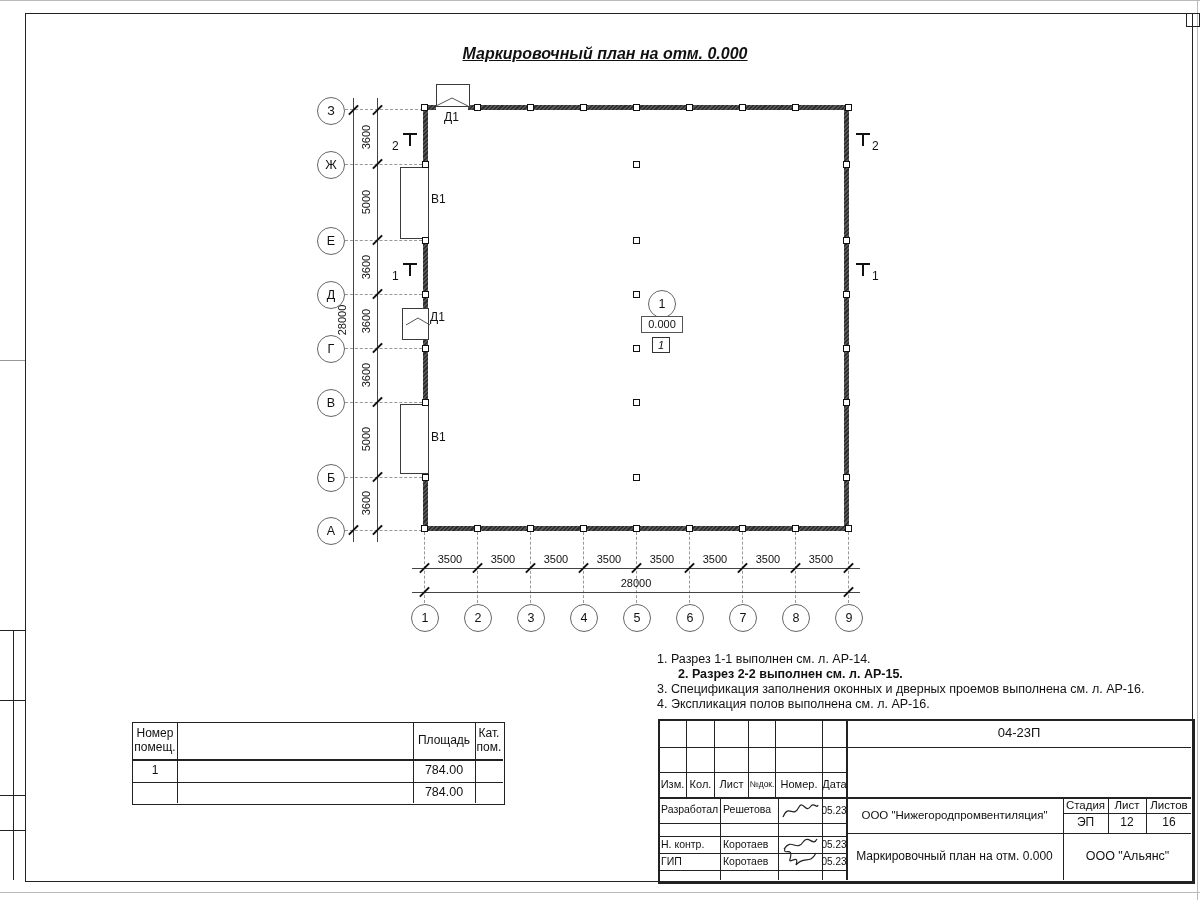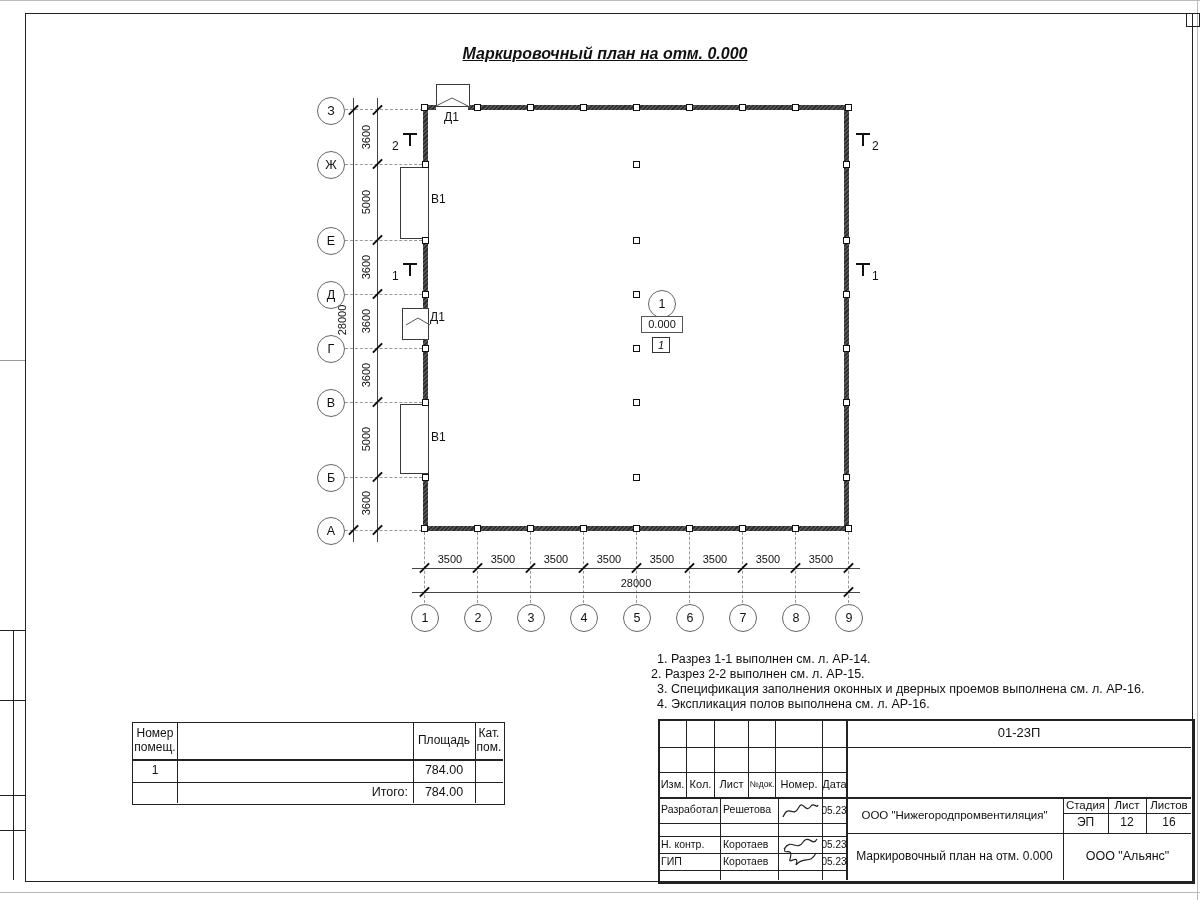--- a/index.html
+++ b/index.html
@@ -233,25 +233,24 @@
     <span>Номер</span>
     <span>помещ.</span>
   </div>
   <div class="cell" style="left:414px;top:724px;width:60px;height:33px;font-size:12px;">Площадь</div>
   <div class="cell" style="left:476px;top:724px;width:26px;height:33px;font-size:12px;flex-direction:column;">
     <span>Кат.</span>
     <span>пом.</span>
   </div>
   <div class="cell" style="left:133px;top:760px;width:44px;height:21px;font-size:12px;">1</div>
   <div class="cell" style="left:414px;top:760px;width:60px;height:21px;font-size:12.5px;">784.00</div>
-  <div class="cell right" style="left:178px;top:783px;width:230px;height:19px;font-size:12.5px;">Итого:</div>
   <div class="cell" style="left:414px;top:783px;width:60px;height:19px;font-size:12.5px;">784.00</div>
 
   <div class="note" style="left:657px;top:652px;">1. Разрез 1-1 выполнен см. л. АР-14.</div>
-  <div class="note" style="left:651px;top:667px;">2. Разрез 2-2 выполнен см. л. АР-15.</div>
+  <div class="note" style="left:678px;top:667px;font-weight:bold;">2. Разрез 2-2 выполнен см. л. АР-15.</div>
   <div class="note" style="left:657px;top:682px;">3. Спецификация заполнения оконных и дверных проемов выполнена см. л. АР-16.</div>
   <div class="note" style="left:657px;top:697px;">4. Экспликация полов выполнена см. л. АР-16.</div>
 
   <div class="frame" style="left:658px;top:719px;width:533px;height:161px;border-width:2px;"></div>
   <div class="vl thick" style="left:846px;top:719px;height:161px;"></div>
 
   <div class="vl" style="left:686px;top:719px;height:78px;"></div>
   <div class="vl" style="left:714px;top:719px;height:78px;"></div>
   <div class="vl" style="left:748px;top:719px;height:78px;"></div>
   <div class="vl" style="left:775px;top:719px;height:78px;"></div>
@@ -290,21 +289,21 @@
     <path d="M4,14 C12,2 16,18 24,6 C29,0 33,12 37,4 M5,13 C2,22 14,10 10,24 C8,30 20,18 16,30 C24,20 30,30 36,18" fill="none" stroke="#222" stroke-width="1.2"></path>
   </svg>
 
   <div class="hl" style="left:846px;top:747px;width:345px;"></div>
   <div class="hl thick" style="left:846px;top:797px;width:345px;"></div>
   <div class="hl" style="left:846px;top:833px;width:345px;"></div>
   <div class="vl" style="left:1063px;top:797px;height:83px;"></div>
   <div class="vl" style="left:1108px;top:797px;height:36px;"></div>
   <div class="vl" style="left:1146px;top:797px;height:36px;"></div>
   <div class="hl" style="left:1063px;top:813px;width:128px;"></div>
-  <div class="cell" style="left:847px;top:720px;width:344px;height:27px;font-size:13px;">01-23П</div>
+  <div class="cell" style="left:847px;top:720px;width:344px;height:27px;font-size:13px;">04-23П</div>
   <div class="cell" style="left:847px;top:798px;width:215px;height:34px;font-size:11.5px;">ООО "Нижегородпромвентиляция"</div>
   <div class="cell" style="left:847px;top:834px;width:215px;height:45px;font-size:12px;">Маркировочный план на отм. 0.000</div>
   <div class="cell" style="left:1064px;top:798px;width:43px;height:14px;font-size:11.5px;">Стадия</div>
   <div class="cell" style="left:1109px;top:798px;width:36px;height:14px;font-size:11.5px;">Лист</div>
   <div class="cell" style="left:1147px;top:798px;width:44px;height:14px;font-size:11.5px;">Листов</div>
   <div class="cell" style="left:1064px;top:814px;width:43px;height:18px;font-size:12px;">ЭП</div>
   <div class="cell" style="left:1109px;top:814px;width:36px;height:18px;font-size:12px;">12</div>
   <div class="cell" style="left:1147px;top:814px;width:44px;height:18px;font-size:12px;">16</div>
   <div class="cell" style="left:1064px;top:834px;width:127px;height:45px;font-size:12.5px;">ООО "Альянс"</div>
 

